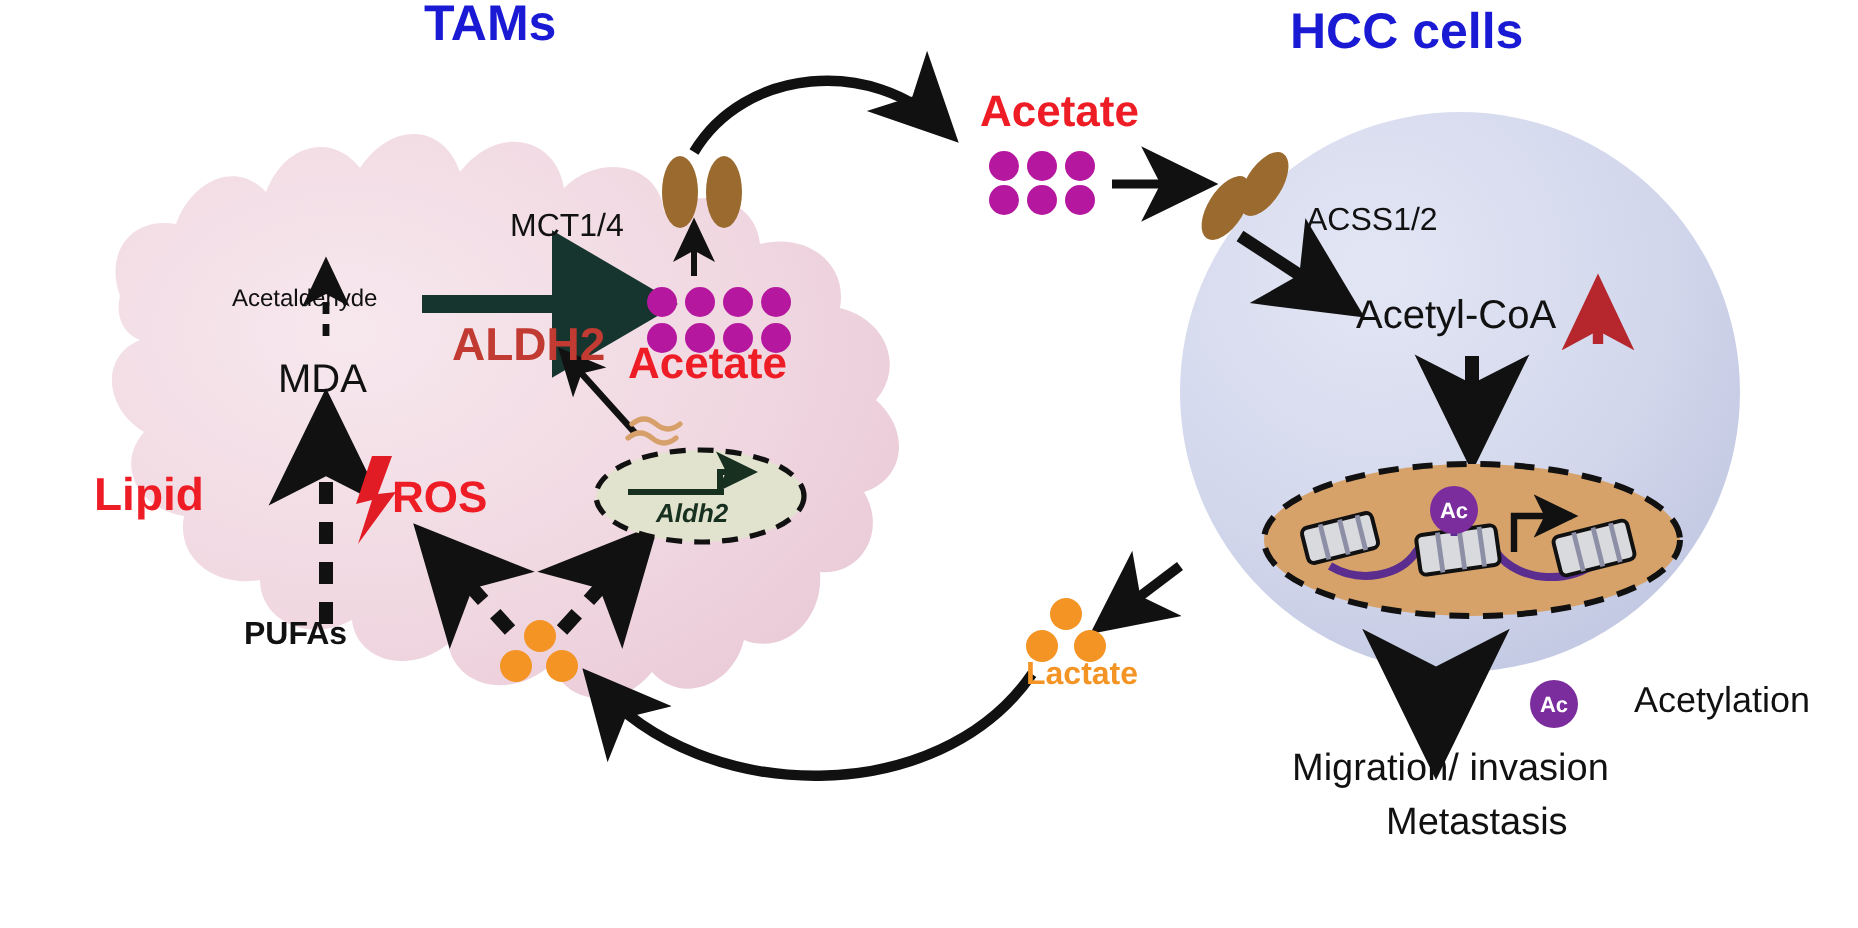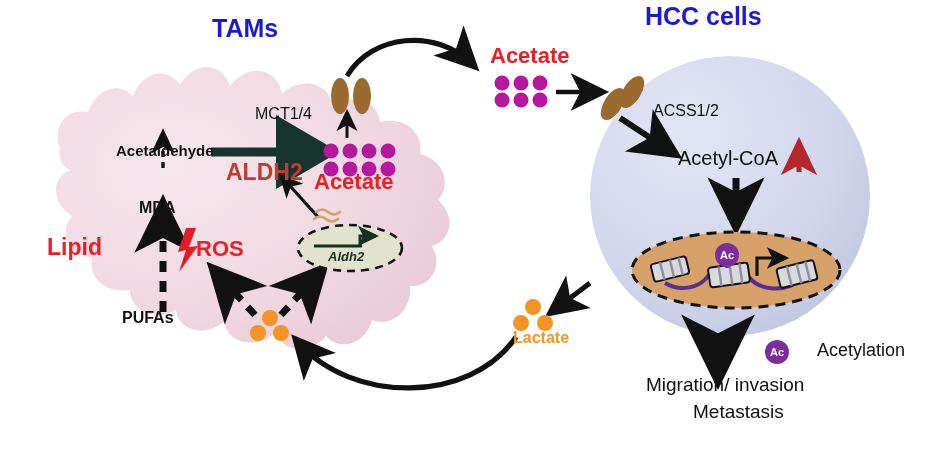--- a/index.html
+++ b/index.html
@@ -243,29 +243,29 @@
       <circle cx="533" cy="307" r="8"></circle>
       <circle cx="521" cy="323" r="8"></circle>
       <circle cx="545" cy="323" r="8"></circle>
     </g>
 
     <g>
       <path d="M516,337 C470,404 352,404 298,342" stroke="#111111" stroke-width="5.2" fill="none" marker-end="url(#ah)"></path>
     </g>
   </svg>
 
-  <div class="lbl title" style="left:212px;top:16px;">TAMs</div>
+  <div class="lbl title" style="left:212px;top:0;">TAMs</div>
 
   <div class="lbl title" style="left:645px;top:4px;">HCC cells</div>
 
   <div class="lbl black" style="left:255px;top:106px;font-size:16px;">MCT1/4</div>
 
-  <div class="lbl black" style="left:116px;top:143px;font-size:15px;font-weight:bold;">Acetaldehyde</div>
-
-  <div class="lbl black" style="left:139px;top:200px;font-size:16px;font-weight:bold;">MDA</div>
+  <div class="lbl black" style="left:116px;top:143px;font-size:12px;">Acetaldehyde</div>
+
+  <div class="lbl black" style="left:139px;top:180px;font-size:20px;font-weight:normal;">MDA</div>
 
   <div class="lbl black" style="left:122px;top:310px;font-size:16px;font-weight:bold;">PUFAs</div>
 
   <div class="lbl red-bold" style="left:47px;top:236px;font-size:23px;">Lipid</div>
 
   <div class="lbl red-bold" style="left:196px;top:238px;font-size:22px;">ROS</div>
 
   <div class="lbl dark-red" style="left:226px;top:161px;font-size:23px;">ALDH2</div>
 
   <div class="lbl gene-ital" style="left:328px;top:250px;font-size:13px;">Aldh2</div>

